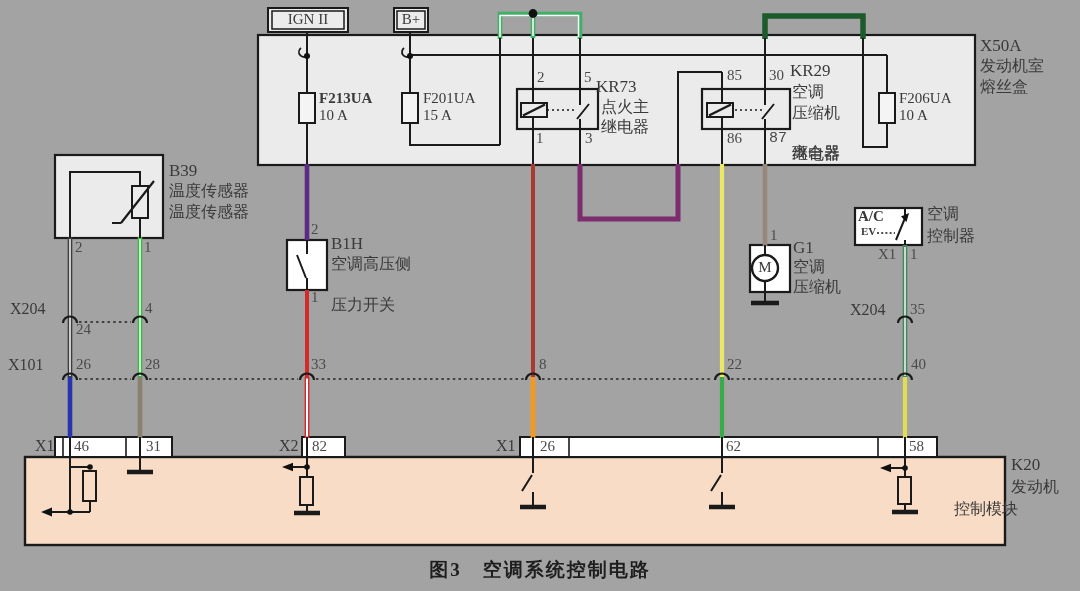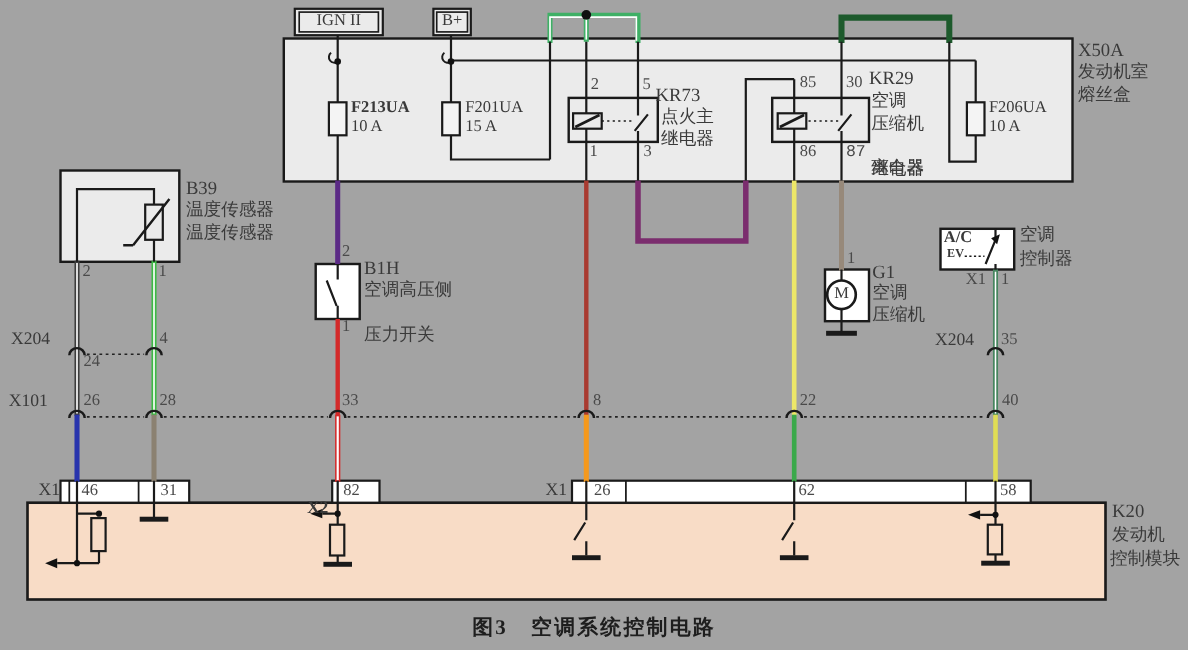--- a/index.html
+++ b/index.html
@@ -227,26 +227,26 @@
 <div class="t num" style="left:539px;top:357px;">8</div>
 <div class="t num" style="left:727px;top:357px;">22</div>
 <div class="t num" style="left:911px;top:357px;">40</div>
 
 <div class="t" style="left:850px;top:302px;">X204</div>
 <div class="t num" style="left:910px;top:302px;">35</div>
 
 <div class="t" style="left:35px;top:438px;">X1</div>
 <div class="t num" style="left:74px;top:439px;">46</div>
 <div class="t num" style="left:146px;top:439px;">31</div>
-<div class="t" style="left:279px;top:454px;font-weight:bold;">X2</div>
+<div class="t" style="left:279px;top:438px;">X2</div>
 <div class="t num" style="left:312px;top:439px;text-align:right;">82</div>
 <div class="t" style="left:496px;top:438px;">X1</div>
 <div class="t num" style="left:540px;top:439px;">26</div>
 <div class="t num" style="left:726px;top:439px;">62</div>
 <div class="t num" style="left:909px;top:439px;">58</div>
 
 <div class="t s17" style="left:1011px;top:456px;">K20</div>
 <div class="t" style="left:1011px;top:479px;">发动机</div>
-<div class="t" style="left:1009px;top:501px;">控制模块</div>
+<div class="t" style="left:954px;top:501px;">控制模块</div>
 
 <div class="caption">图3　空调系统控制电路</div>
 
 </div>
 
 </body></html>

